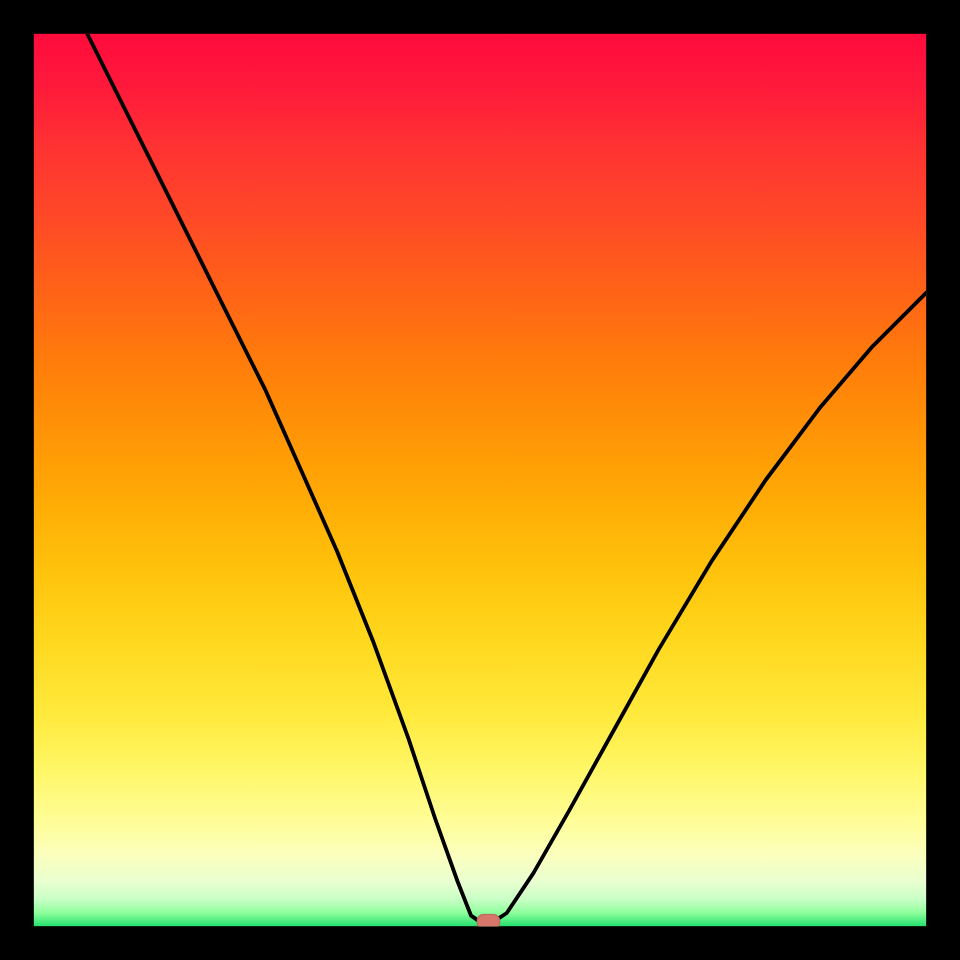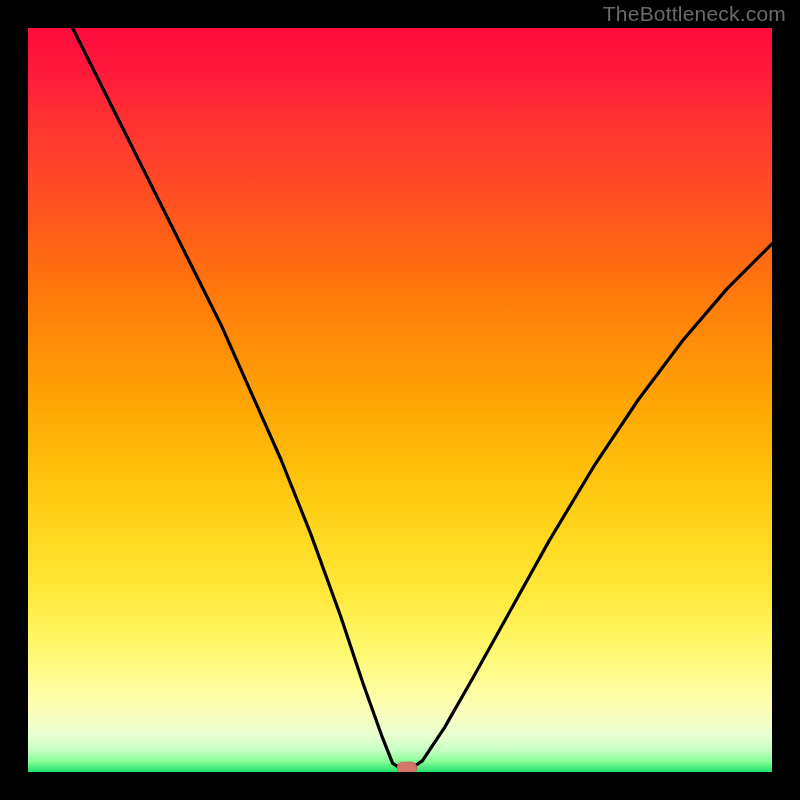--- a/index.html
+++ b/index.html
@@ -81,21 +81,20 @@
     background: #d6756a;
     border: 1px solid rgba(0,0,0,0.1);
     transform: translate(-50%, -50%);
     z-index: 5;
   }
 </style>
 </head>
 <body>
 
 <div class="outer">
-  <div class="watermark">TheBottleneck.com</div>
   <div class="plot-area">
     <div class="gradient"></div>
     <svg class="curve" viewBox="0 0 744 744" preserveAspectRatio="none">
       <path id="curve-path" fill="none" stroke="#000" stroke-width="3.2" stroke-linejoin="round" stroke-linecap="round" d="M44.64 0.00 L74.40 59.52 L104.16 119.04 L133.92 178.56 L163.68 238.08 L193.44 297.60 L223.20 364.56 L252.96 431.52 L282.72 505.92 L312.48 587.76 L334.80 654.72 L353.40 706.80 L364.56 735.07 L372.00 740.28 L383.16 740.28 L394.32 732.84 L416.64 699.36 L446.40 647.28 L483.60 580.32 L520.80 513.36 L565.44 438.96 L610.08 372.00 L654.72 312.48 L699.36 260.40 L744.00 215.76"></path>
     </svg>
     <div id="marker" class="marker" style="left: 379.44px; top: 740.28px;"></div>
   </div>
 </div>
 
 </body></html>

